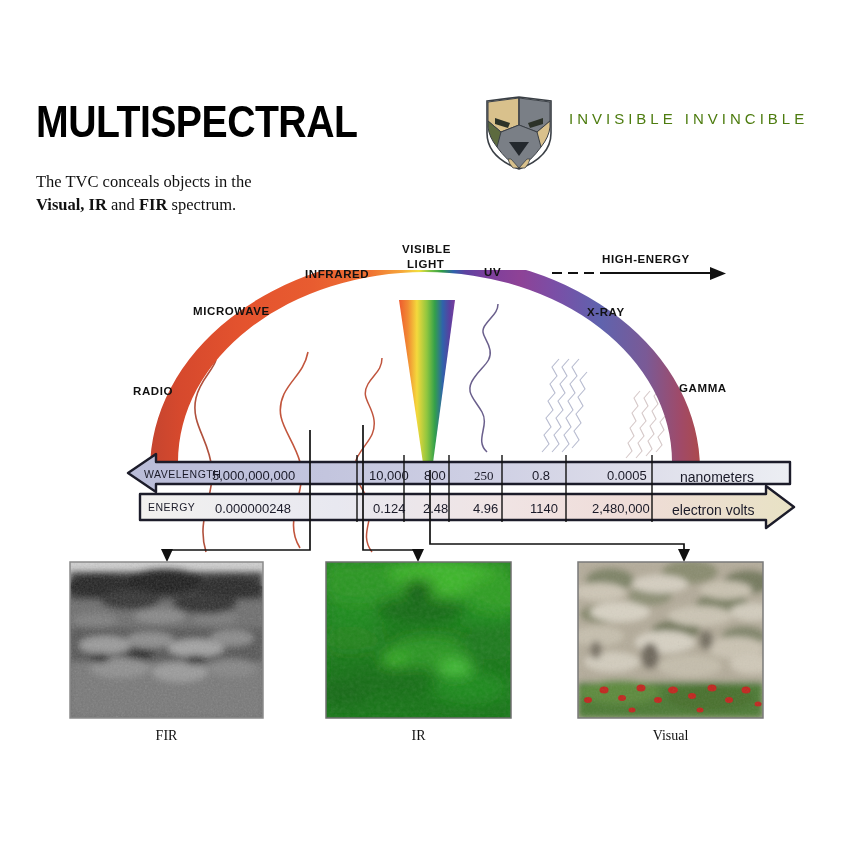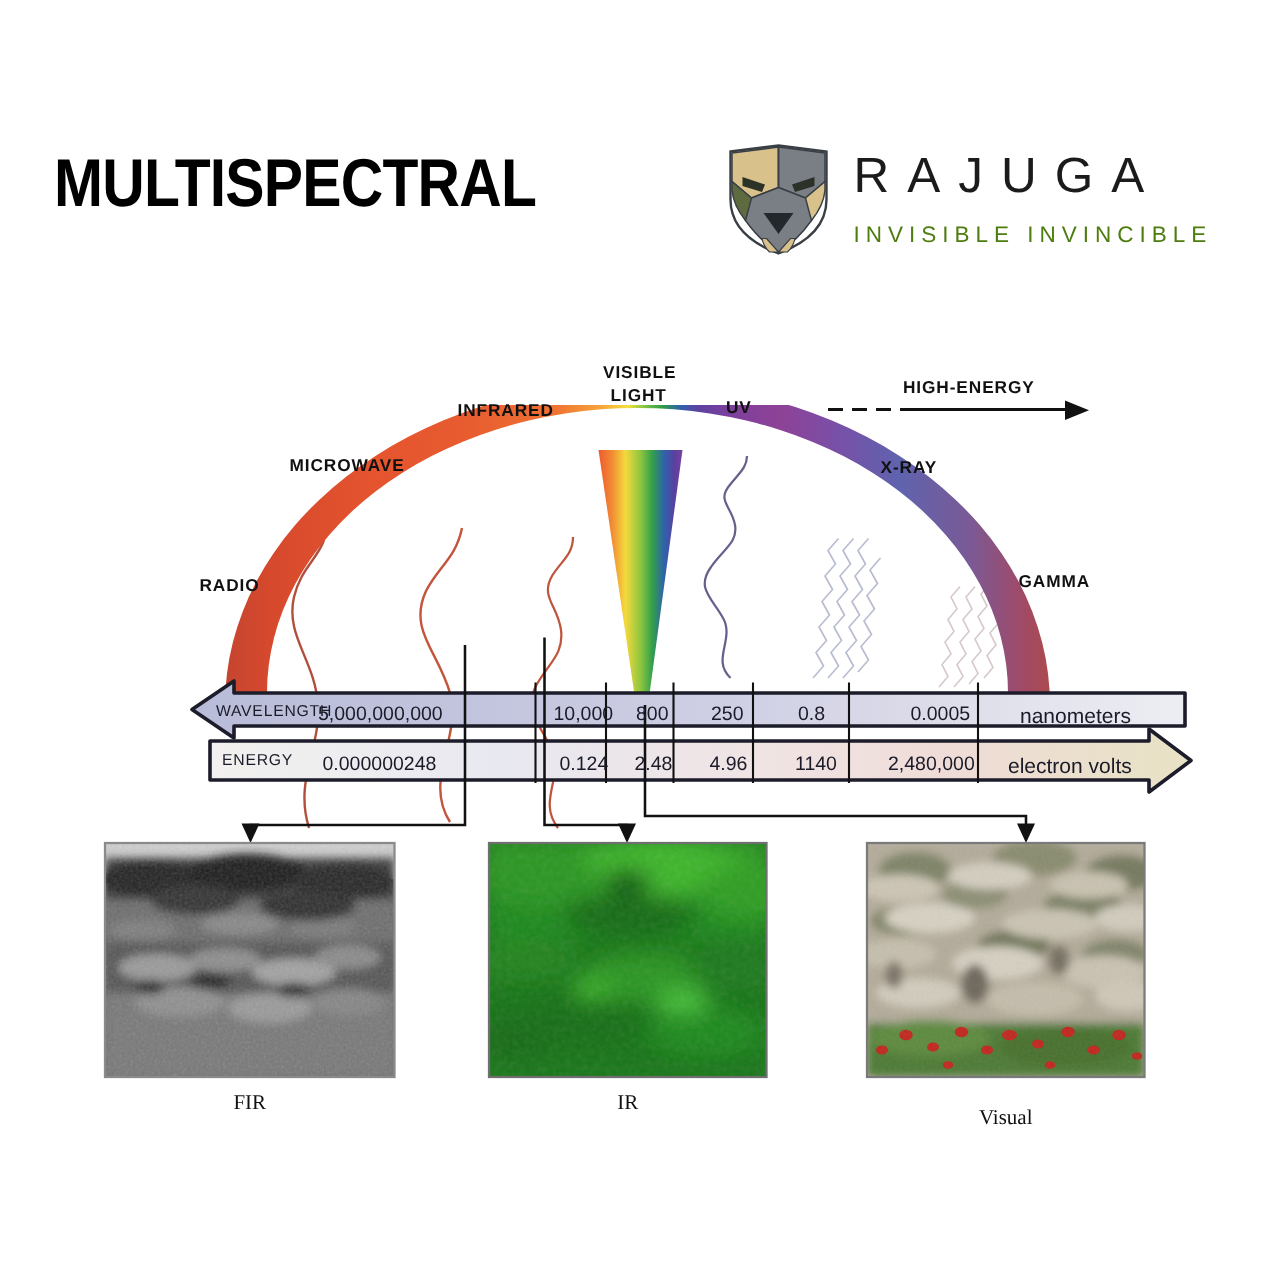--- a/index.html
+++ b/index.html
@@ -84,20 +84,26 @@
     white-space:nowrap;
   }
 </style>
 </head>
 <body>
 
 <div class="page">
 
   <div class="title">MULTISPECTRAL</div>
 
+  <div class="subtitle">
+    <div><span>The TVC conceals objects in the</span></div>
+    <div>
+      <b>Visual, IR</b><span> and </span><b>FIR</b><span> spectrum.</span>
+    </div>
+  </div>
 
   <div class="logo-wrap">
     <div class="logo-mark">
       <svg width="72" height="76" viewBox="0 0 72 76">
 
         <path d="M4 6 L36 2 L68 6 L68 38 Q68 62 36 74 Q4 62 4 38 Z" fill="#ffffff" stroke="#3a3f45" stroke-width="1.6"></path>
 
         <path d="M5 7 L36 3 L36 30 L18 37 L5 26 Z" fill="#d9c18c" stroke="#3a3f45" stroke-width="1"></path>
 
         <path d="M36 3 L67 7 L67 26 L54 37 L36 30 Z" fill="#7a7f86" stroke="#3a3f45" stroke-width="1"></path>
@@ -114,21 +120,20 @@
 
         <path d="M26 47 L46 47 L36 61 Z" fill="#23282d"></path>
 
         <path d="M28 64 L36 73 L30 73 Q26 69 25 64 Z" fill="#d9c18c" stroke="#3a3f45" stroke-width="0.8"></path>
         <path d="M44 64 L47 64 Q46 69 42 73 L36 73 Z" fill="#d9c18c" stroke="#3a3f45" stroke-width="0.8"></path>
 
         <line x1="36" y1="3" x2="36" y2="30" stroke="#3a3f45" stroke-width="1"></line>
       </svg>
     </div>
     <div class="logo-text">
-      <div class="logo-name">RAJUGA</div>
       <div class="logo-tag">INVISIBLE INVINCIBLE</div>
     </div>
   </div>
 
   <svg class="scales" width="843" height="843">
     <defs>
 
       <linearGradient id="arcgrad" x1="0" y1="0" x2="1" y2="0">
         <stop offset="0.00" stop-color="#bf4330"></stop>
         <stop offset="0.07" stop-color="#d6492d"></stop>
@@ -409,31 +414,31 @@
   <div class="band-label" style="left:407px;top:258px;">LIGHT</div>
   <div class="band-label" style="left:484px;top:266px;">UV</div>
   <div class="band-label" style="left:587px;top:306px;">X-RAY</div>
   <div class="band-label" style="left:679px;top:382px;">GAMMA</div>
   <div class="band-label" style="left:602px;top:253px;">HIGH-ENERGY</div>
 
   <div class="scale-text lbl" style="left:144px;top:468px;">WAVELENGTH</div>
   <div class="scale-text" style="left:212px;top:468px;">5,000,000,000</div>
   <div class="scale-text" style="left:369px;top:468px;">10,000</div>
   <div class="scale-text" style="left:424px;top:468px;">800</div>
-  <div class="scale-text" style="left:474px;top:468px;">250</div>
+  <div class="scale-text" style="left:474px;top:468px;font-family:Liberation Serif, serif;">250</div>
   <div class="scale-text" style="left:532px;top:468px;">0.8</div>
   <div class="scale-text" style="left:607px;top:468px;">0.0005</div>
   <div class="scale-text unit" style="left:664px;top:469px;">nanometers</div>
 
   <div class="scale-text lbl" style="left:148px;top:501px;">ENERGY</div>
   <div class="scale-text" style="left:215px;top:501px;">0.000000248</div>
   <div class="scale-text" style="left:373px;top:501px;">0.124</div>
   <div class="scale-text" style="left:423px;top:501px;">2.48</div>
   <div class="scale-text" style="left:473px;top:501px;">4.96</div>
   <div class="scale-text" style="left:530px;top:501px;">1140</div>
   <div class="scale-text" style="left:592px;top:501px;">2,480,000</div>
   <div class="scale-text unit" style="left:656px;top:502px;">electron volts</div>
 
   <div class="cap" style="left:70px;top:728px;width:193px;">FIR</div>
   <div class="cap" style="left:326px;top:728px;width:185px;">IR</div>
-  <div class="cap" style="left:578px;top:728px;width:185px;margin-top:10px;">Visual</div>
+  <div class="cap" style="left:578px;top:728px;width:185px;">Visual</div>
 
 </div>
 
 </body></html>

